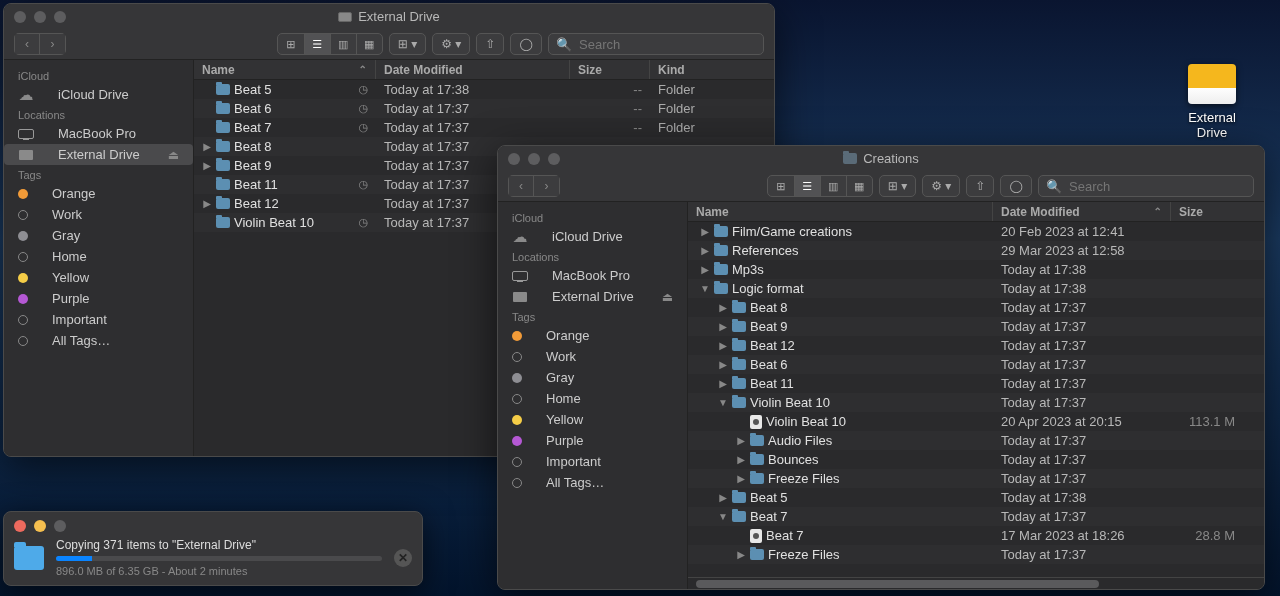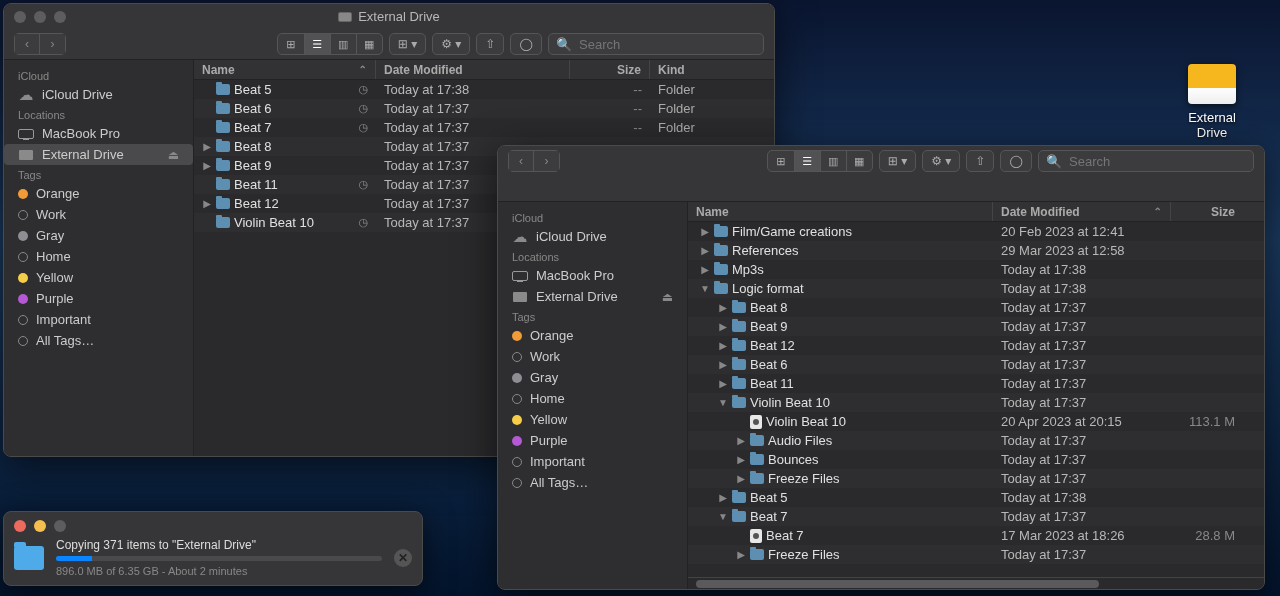--- a/index.html
+++ b/index.html
@@ -104,21 +104,21 @@
   }
   .sidebar {
     width: 190px; background: #2e2e30; border-right: 1px solid #222;
     padding: 6px 0; overflow-y: auto;
     scrollbar-width: thin;
   }
   .sb-section {
     font-size: 11px; color: #888; padding: 4px 14px 2px; font-weight: 500;
   }
   .sb-item {
-    display:flex; align-items:center; gap: 8px;
+    display:flex; align-items:center; gap: 24px;
     padding: 3px 14px; color:#ccc;
     border-radius: 4px; margin: 0 0px;
   }
   .sb-item.selected { background: #4a4a4c; }
   .sb-icon {
     width: 16px; height: 14px; display:flex; align-items:center; justify-content:center;
     color: #8a8a8a;
   }
   .cloud-icon::before { content:'☁'; font-size: 15px; color: #8a8a8a; }
   .mac-icon {
@@ -138,21 +138,21 @@
     flex:1; display:flex; flex-direction:column; min-width:0;
   }
   .cols {
     display:flex; height: 20px; background: #323234; border-bottom: 1px solid #222;
     font-size: 12px; color:#aaa;
   }
   .cols .col { padding: 2px 8px; border-right: 1px solid #444; display:flex; align-items:center;font-weight:bold; }
   .cols .col:last-child { border-right: none; }
   .col-name { flex: 0 0 var(--name-w); }
   .col-date { flex: 0 0 var(--date-w); }
-  .col-size { flex: 0 0 var(--size-w); justify-content:flex-end; }
+  .col-size { flex: 0 0 var(--size-w); }
   .col-kind { flex: 1; }
   .sort-ind { margin-left:auto; font-size:10px; color:#888; }
   
   .rows { flex:1; overflow-y:auto; scrollbar-width:thin; }
   .row {
     display:flex; height: 19px; align-items:center;
     font-size: 13px; color:#b8b8b8;
   }
   .row.alt { background: #2e2e30; }
   .row .c { padding: 0 8px; display:flex; align-items:center; gap:4px; }
@@ -407,20 +407,31 @@
             <div class="c c-size"></div>
             <div class="c c-kind"></div>
           </div>
         </div>
     </div>
   </div>
 </div>
 
 <div class="finder" id="win2" style="top:145px; left:497px; width:768px; height:445px; --name-w:305px; --date-w:178px; --size-w:72px;">
   <div class="titlebar">
+    <div class="titlebar-top">
+      <div class="traffic">
+        <div class="tl close"></div>
+        <div class="tl min"></div>
+        <div class="tl max"></div>
+      </div>
+      <div class="titlebar-title">
+        <span class="folder-icon-sm"></span>
+        <span>Creations</span>
+      </div>
+    </div>
     <div class="toolbar">
       <div class="nav-btns">
         <div class="nav-btn">‹</div>
         <div class="nav-btn">›</div>
       </div>
       <div class="seg">
         <div class="seg-item">⊞</div>
         <div class="seg-item active">☰</div>
         <div class="seg-item">▥</div>
         <div class="seg-item">▦</div>

